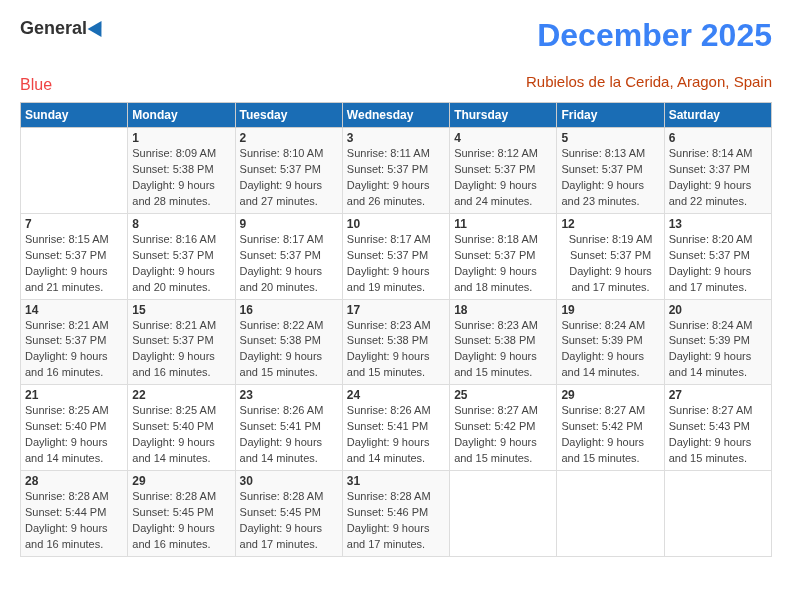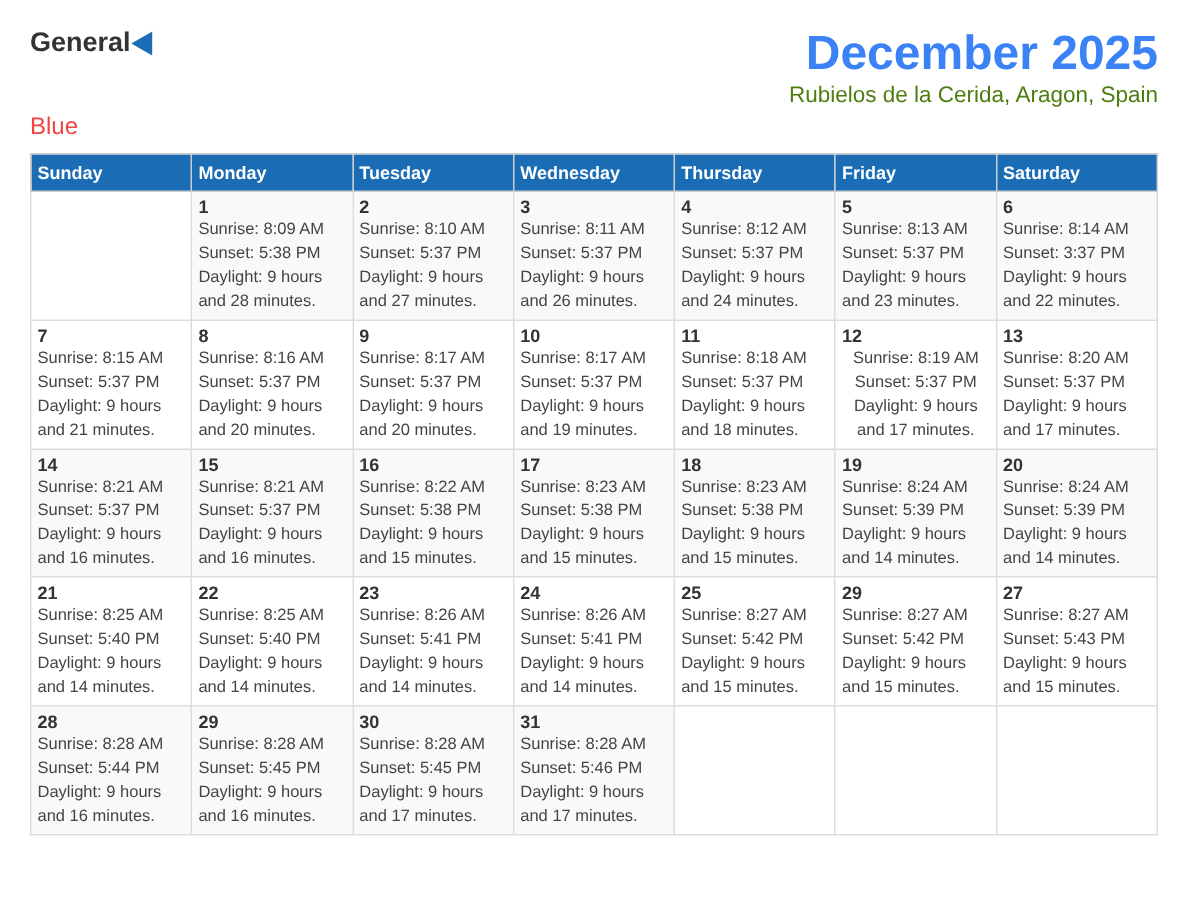--- a/index.html
+++ b/index.html
@@ -50,22 +50,22 @@
       text-align: right;
     }
     .month-title {
       font-size: 32px;
       font-weight: bold;
       color: #3b82f6;
       line-height: 1.1;
     }
     .location-title {
       font-size: 15px;
-      color: #4d7c0f;
-      margin-top: 2px;
+      color: #c2410c;
+      margin-top: 20px;
     }
     table {
       width: 100%;
       border-collapse: collapse;
       table-layout: fixed;
     }
     thead tr th {
       background: #1a6db5;
       color: #fff;
       font-size: 12px;

